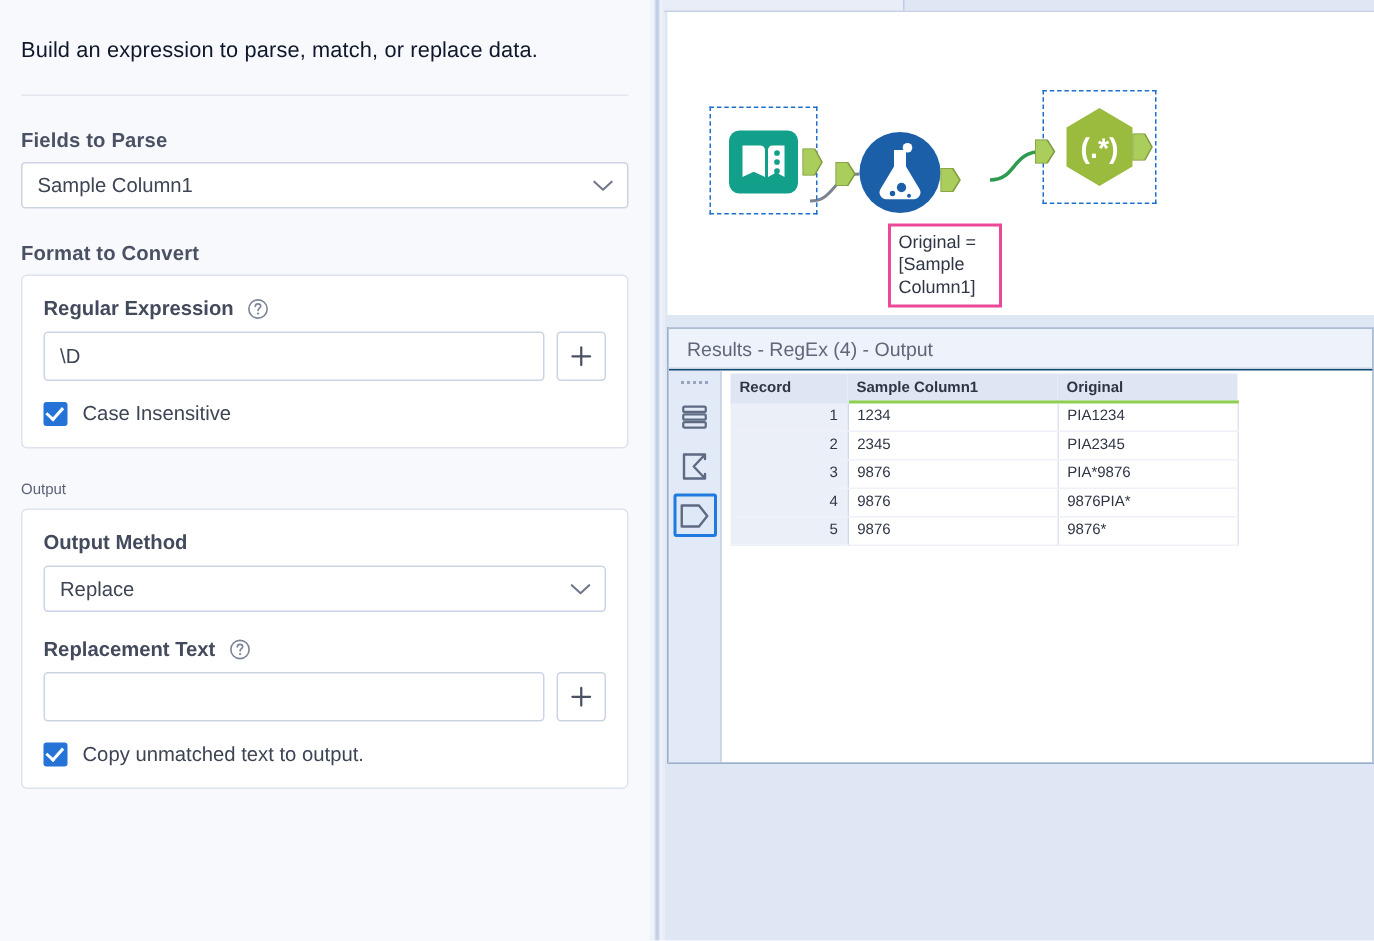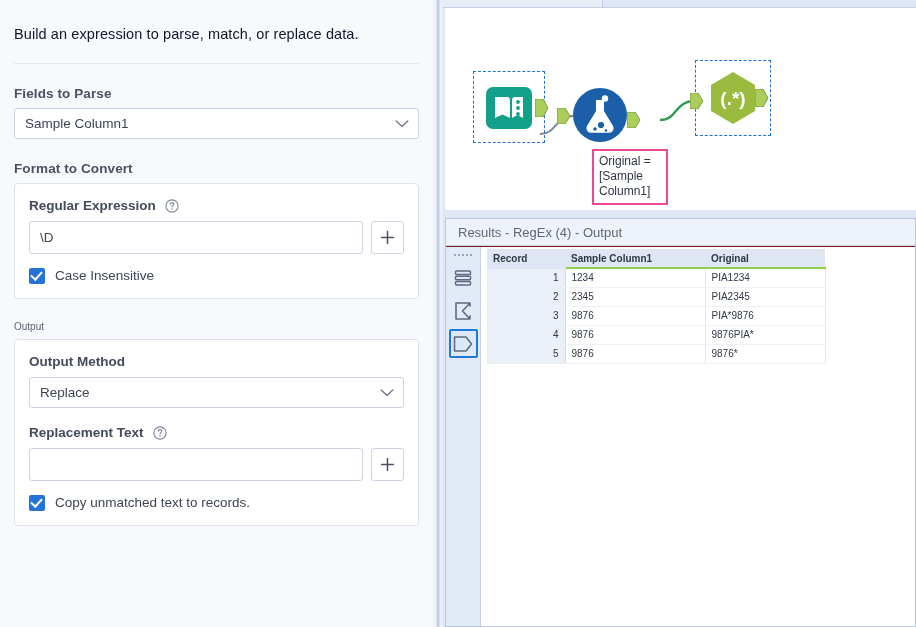--- a/index.html
+++ b/index.html
@@ -199,22 +199,22 @@
     line-height: 15px;
     color: #2f3645;
     padding: 3px 5px 4px 5px;
     white-space: pre-line;
   }
 
   
   #results-panel {
     position: absolute;
     left: 2px; top: 218px;
-    width: 471px; height: 409px;
-    background: #7f1d1d;
+    width: 471px; height: 291px;
+    background: #0c4a6e;
     border: 1px solid #b9c6de;
   }
   #results-title {
     height: 27px;
     background: #eef2fa;
     border-bottom: 1px solid #c6d1e6;
     display: flex;
     align-items: center;
     padding-left: 12px;
     font-size: 13px;
@@ -406,21 +406,21 @@
             <span></span>
           </div>
           <div class="plus-btn">
             <svg width="15" height="15" viewBox="0 0 15 15">
               <path d="M7.5 1.6 V13.4 M1.6 7.5 H13.4" stroke="#4a5163" stroke-width="1.5" stroke-linecap="round"></path>
             </svg>
           </div>
         </div>
         <div class="check-row">
           <span class="checkbox"></span>
-          <span class="check-label">Copy unmatched text to records.</span>
+          <span class="check-label">Copy unmatched text to output.</span>
         </div>
       </div>
 
     </div>
   </div>
 
   <div id="splitter"></div>
 
   <div id="right-pane">
 

